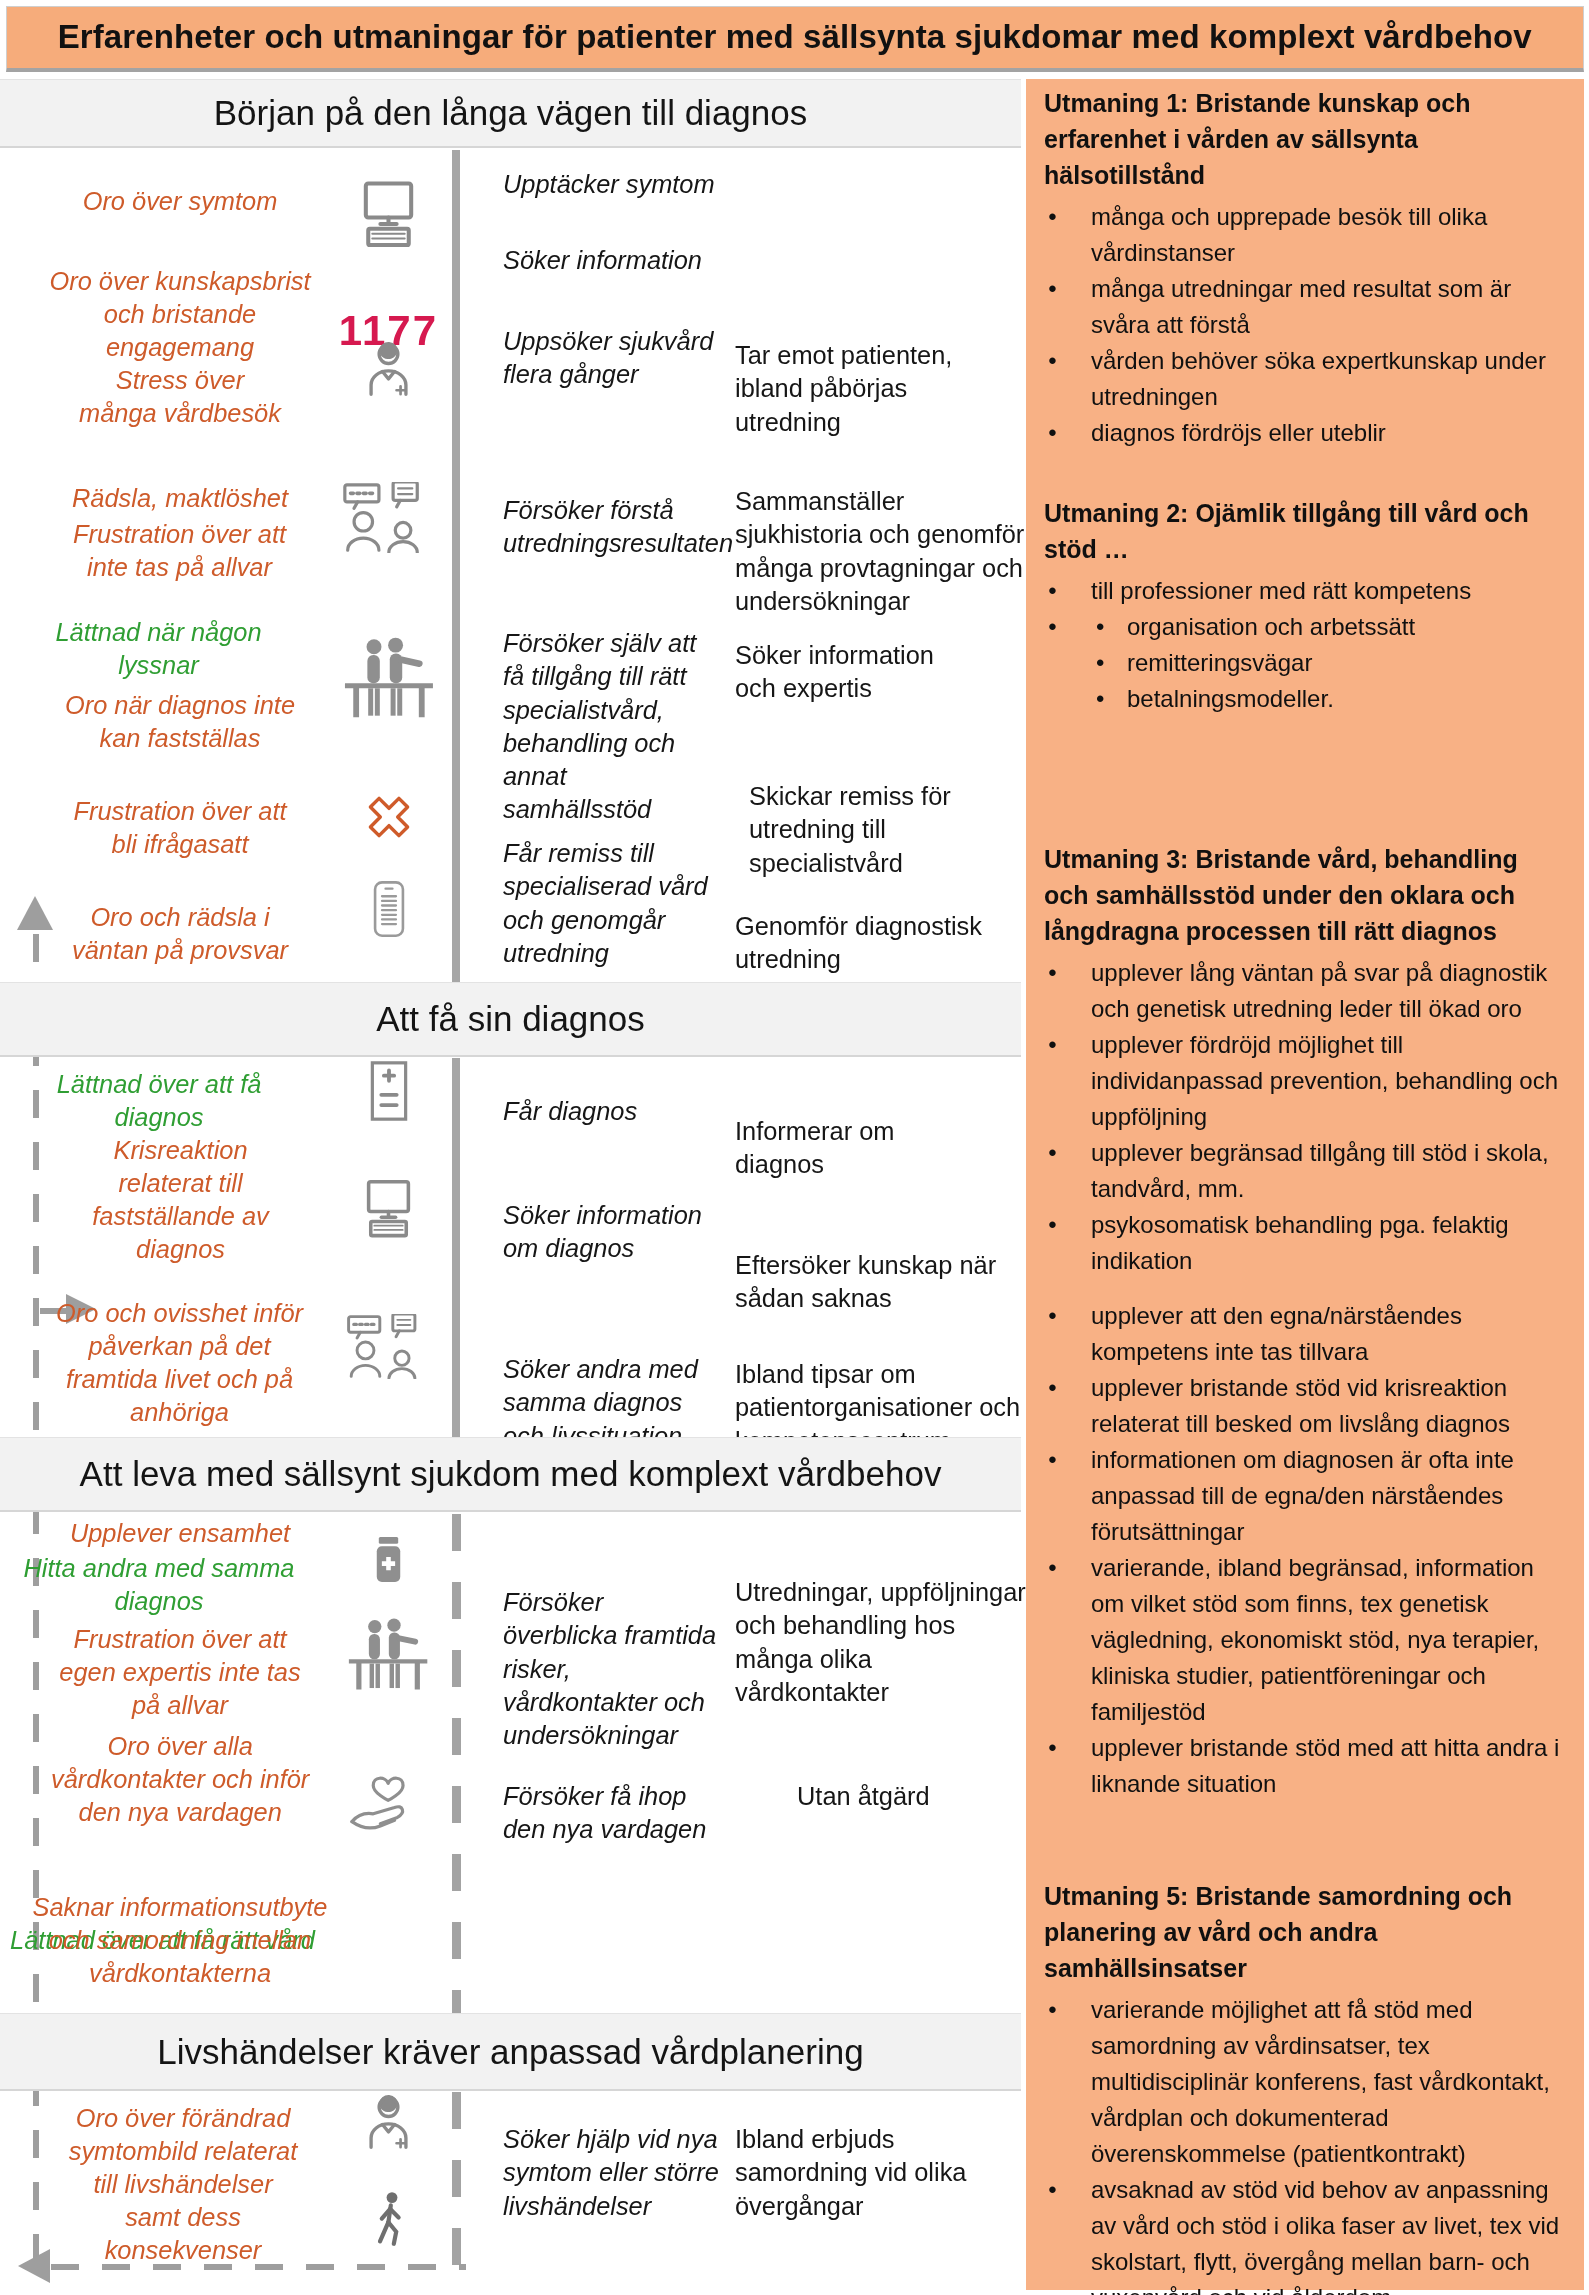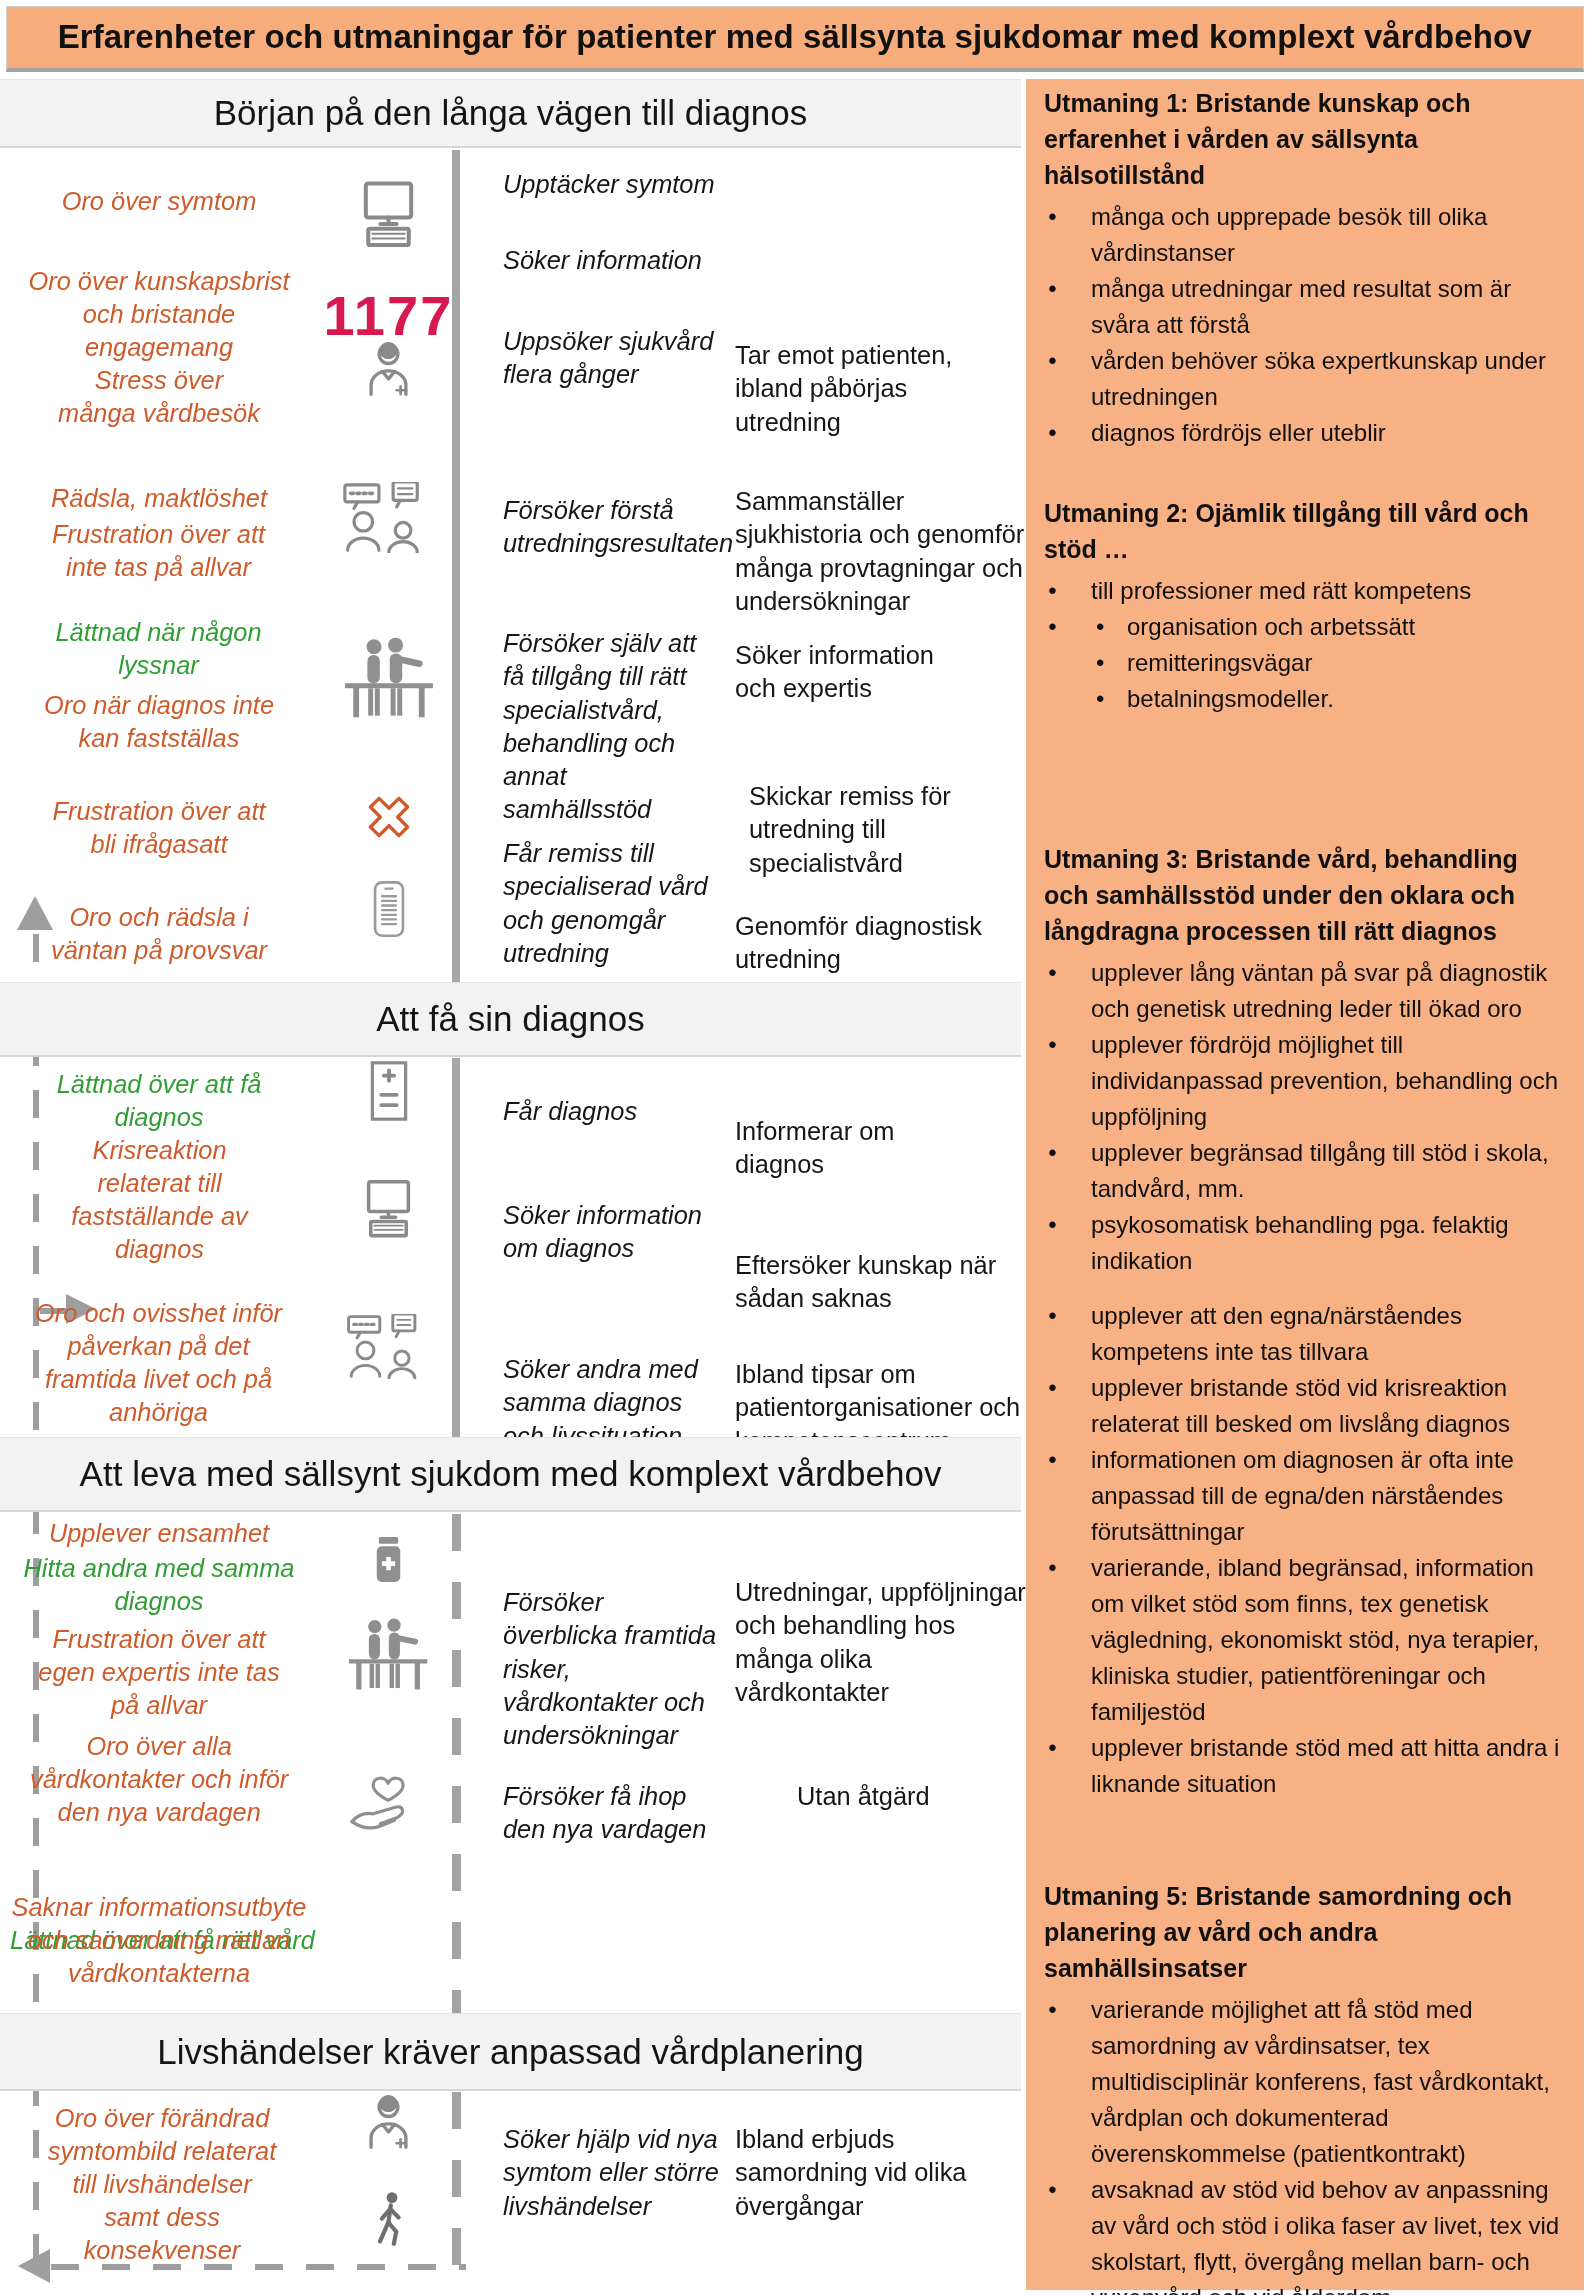--- a/index.html
+++ b/index.html
@@ -15,26 +15,26 @@
   #sidebar-bg{position:absolute;left:1026px;top:79px;width:558px;height:2211px;background:var(--sidebar);z-index:1;}
 
   
   .band{position:absolute;left:0;width:1021px;background:#f2f2f2;z-index:4;
     border-top:1.4px solid #e3e3e3;border-bottom:2.1px solid #d6d6d6;
     display:flex;align-items:center;justify-content:center;box-sizing:border-box;}
   .band-title{font-size:35px;color:#141414;}
 
   
   .emotion{position:absolute;font-style:italic;font-size:25.4px;line-height:1.3;text-align:center;z-index:3;}
-  .tone-orange{color:var(--orange);}
+  .tone-orange{color:var(--orange);margin-left:21px;}
   .tone-green{color:var(--green);}
   .p-action{position:absolute;font-style:italic;font-size:25.4px;line-height:1.31;color:#161616;z-index:3;}
   .c-action{position:absolute;font-size:25.4px;line-height:1.31;color:#161616;z-index:3;}
   .icon-box{position:absolute;display:flex;justify-content:center;align-items:flex-start;z-index:3;}
-  .logo1177{font-weight:800;font-size:56px;color:var(--red1177);letter-spacing:2.1px;}
+  .logo1177{font-weight:800;font-size:42px;color:var(--red1177);letter-spacing:2.1px;margin-top:24px;}
 
   
   .vsolid{position:absolute;width:7.8px;background:#a6a6a6;z-index:2;}
   .vdash{position:absolute;width:8.5px;z-index:2;
     background:repeating-linear-gradient(180deg,#a3a3a3 0 37px,transparent 37px 68px);}
   .jline{position:absolute;width:6.4px;z-index:2;
     background:repeating-linear-gradient(180deg,#9e9e9e 0 28px,transparent 28px 52px);}
   .hdash{position:absolute;height:6.4px;z-index:2;
     background:repeating-linear-gradient(90deg,#9e9e9e 0 28px,transparent 28px 51px);}
   .arr{position:absolute;width:0;height:0;z-index:2;}

